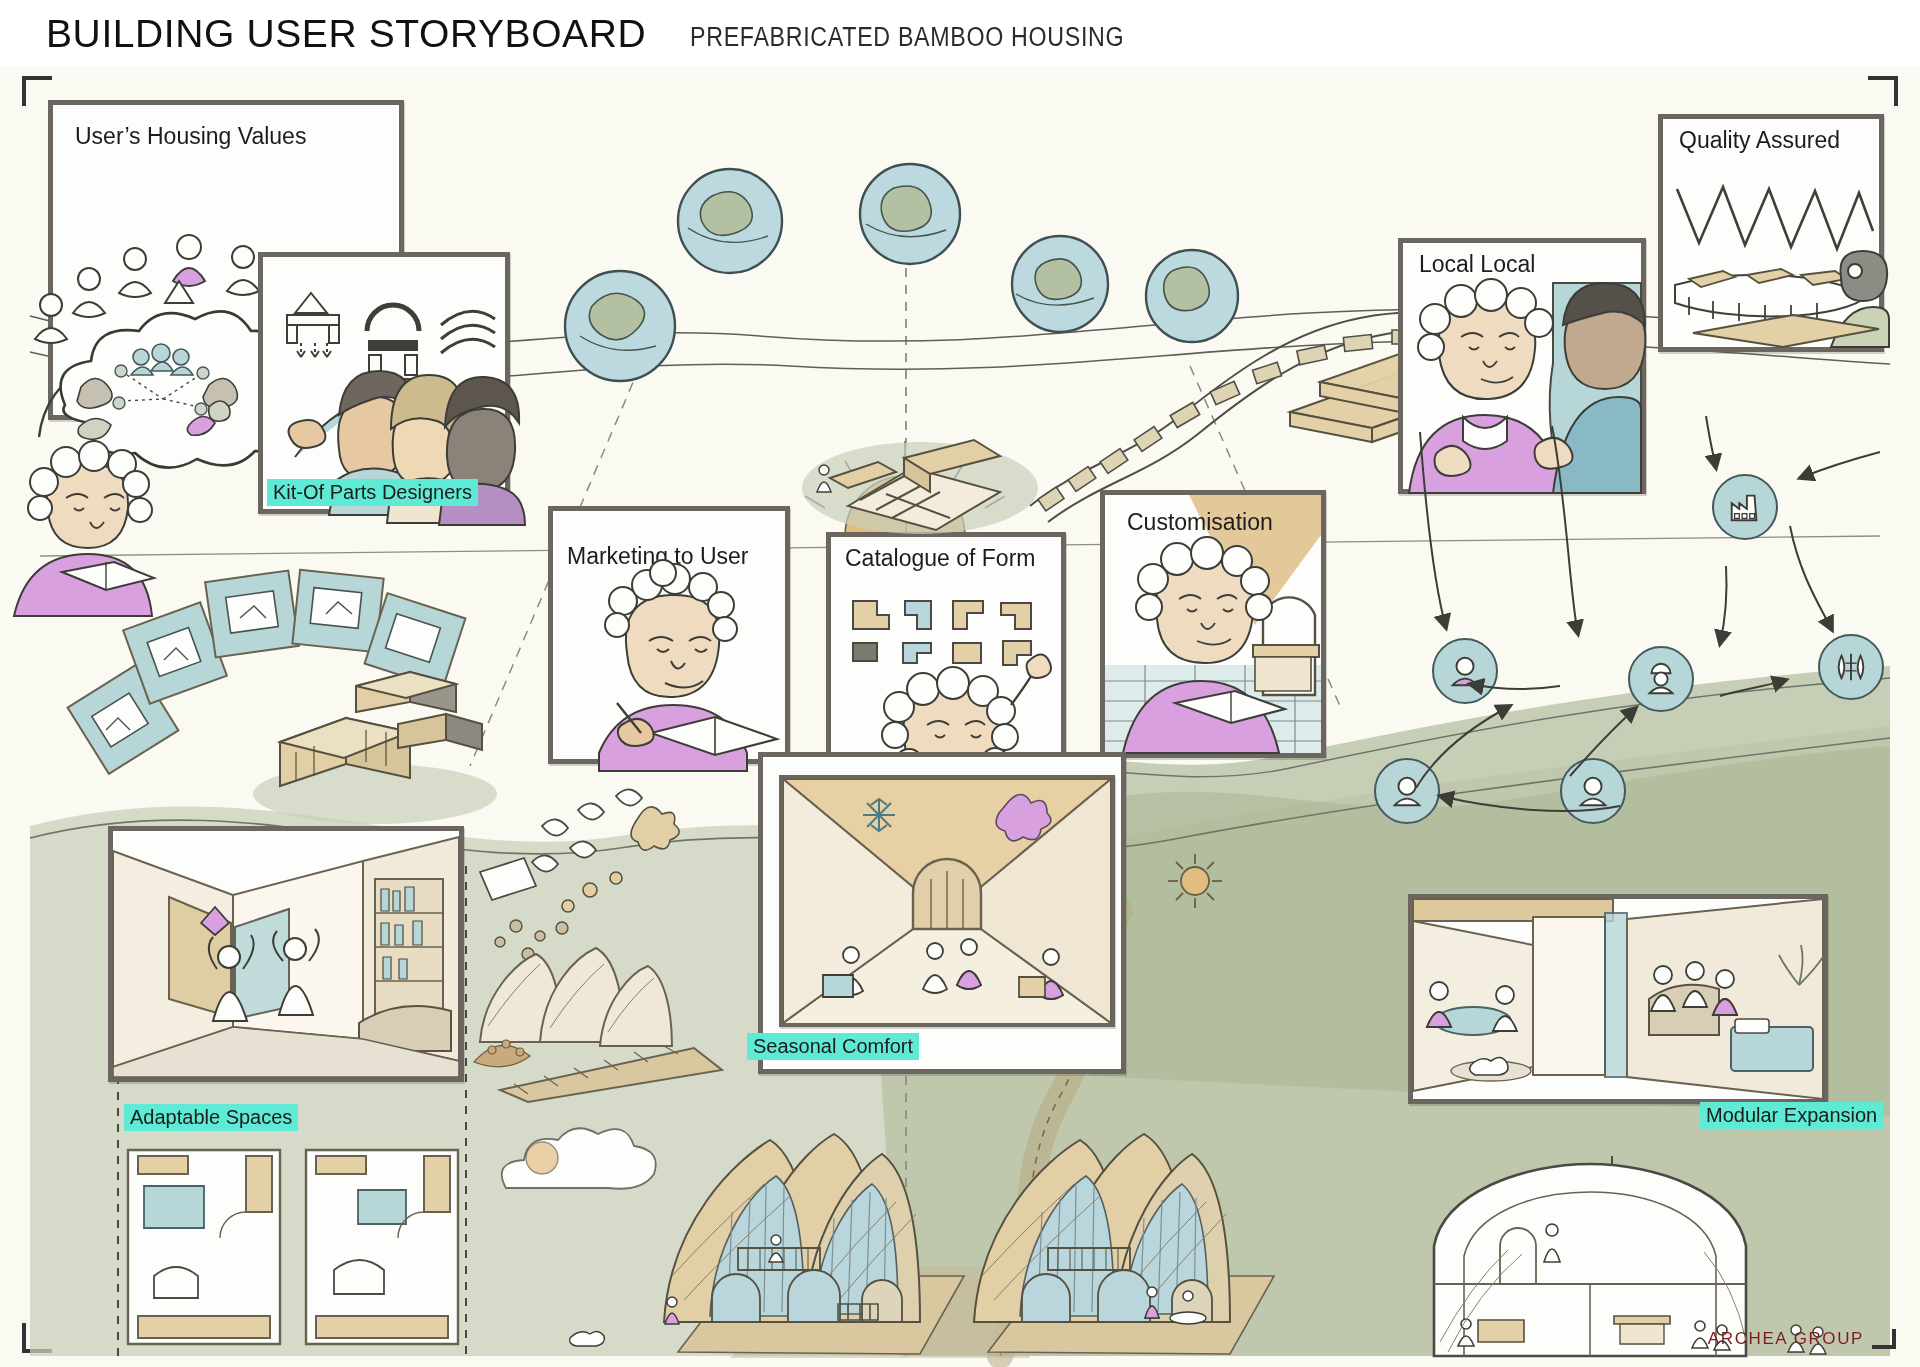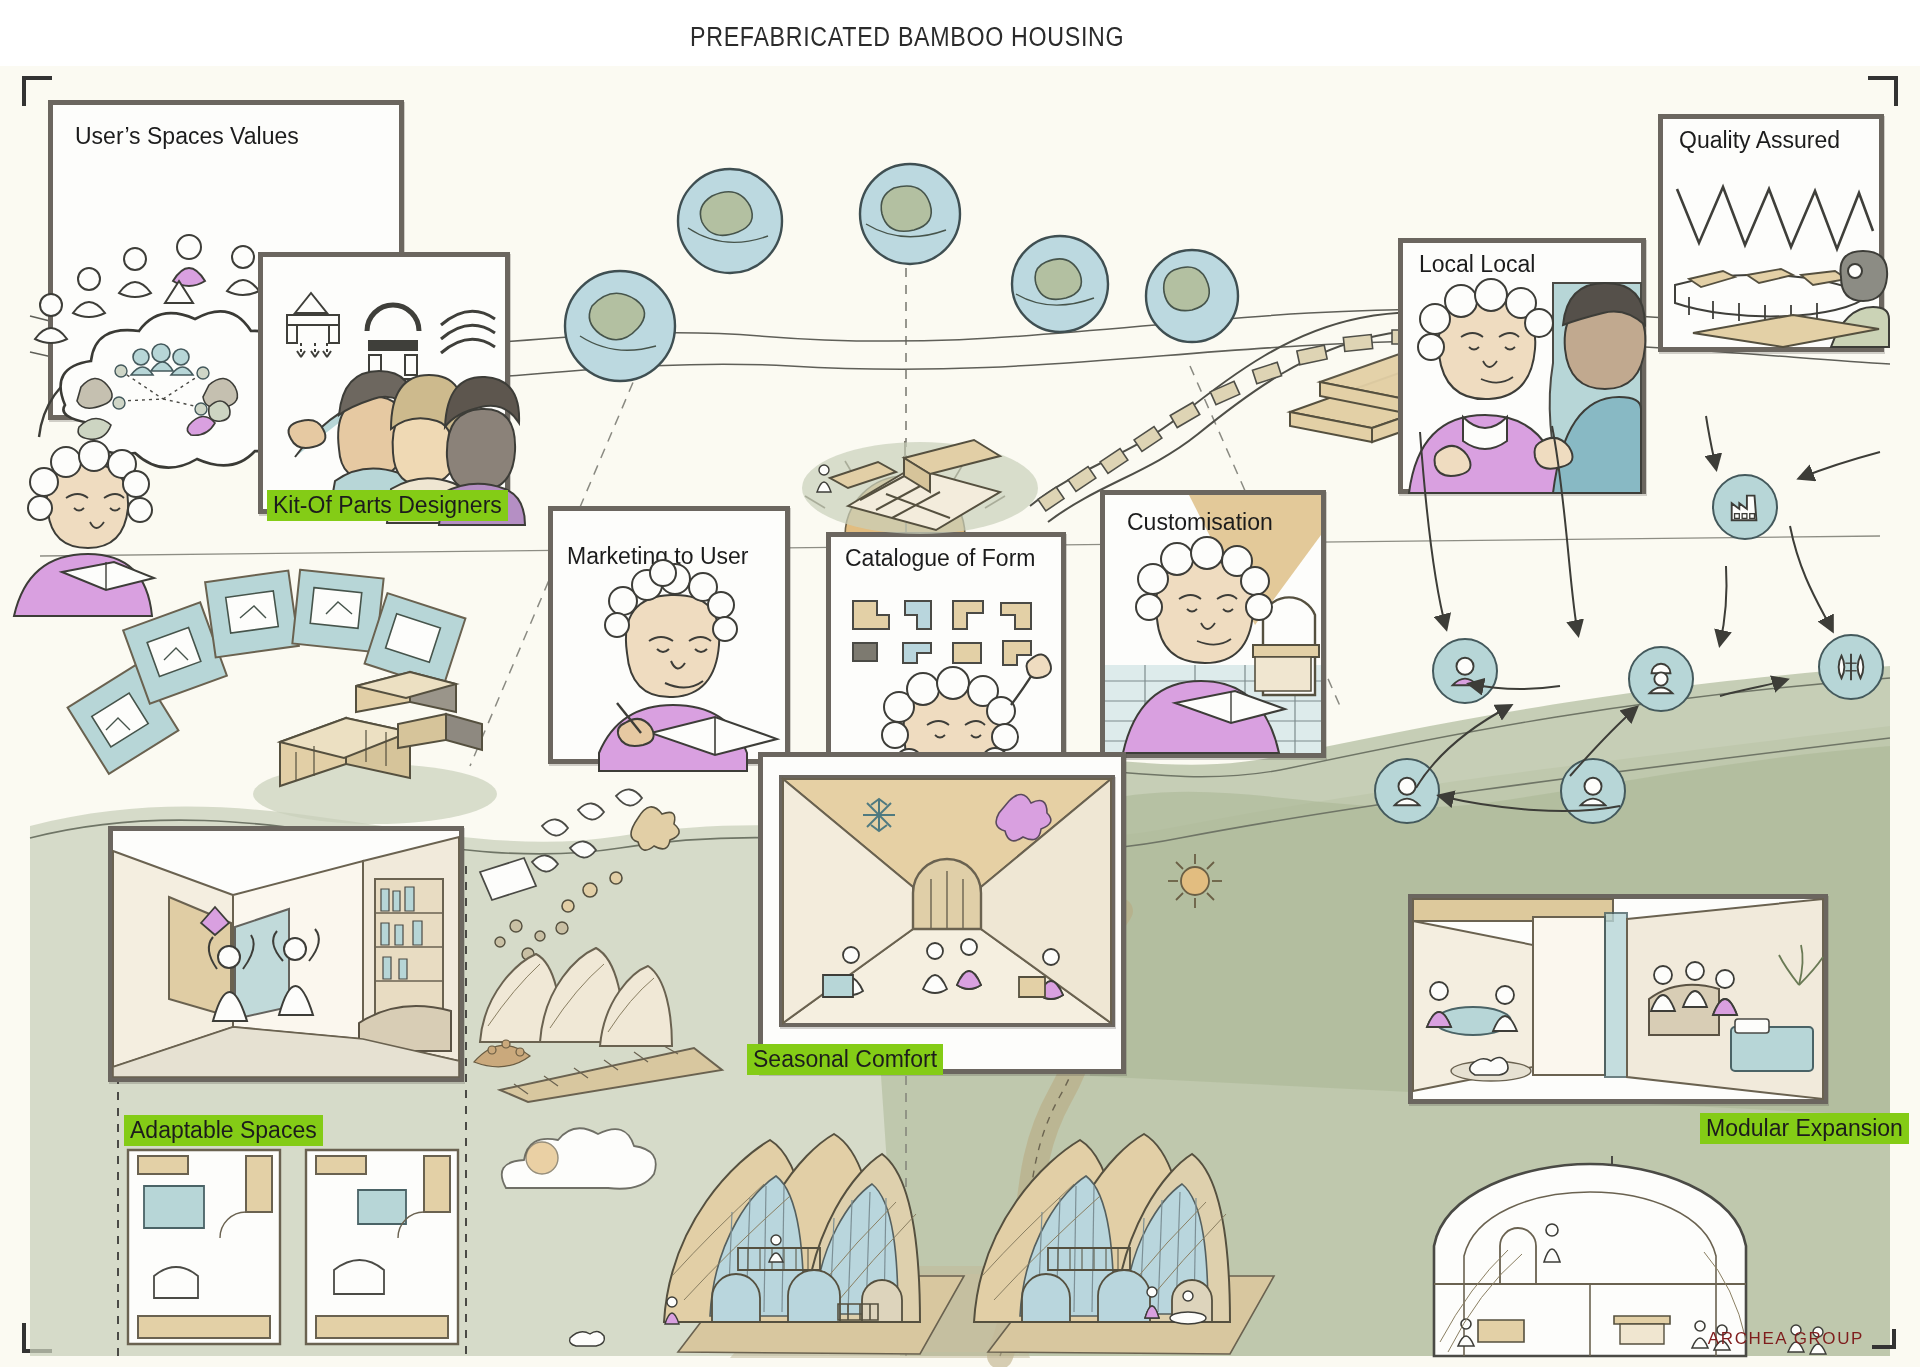--- a/index.html
+++ b/index.html
@@ -21,40 +21,41 @@
   .crn{position:absolute;width:26px;height:26px;border-color:#333;}
   .crn.tl{left:22px;top:10px;border-left:4px solid #333;border-top:4px solid #333;}
   .crn.tr{right:22px;top:10px;border-right:4px solid #333;border-top:4px solid #333;}
   .crn.bl{left:22px;bottom:14px;border-left:4px solid #333;border-bottom:4px solid #333;}
 
   
   .panel{position:absolute;background:#fdfdfb;border:5px solid #6b665f;box-sizing:border-box;
          box-shadow:1px 2px 0 rgba(80,75,70,.25);}
   .panel .plabel{position:absolute;font-size:23px;color:#1c1c1c;font-family:"Liberation Sans",sans-serif;
                  font-weight:300;white-space:nowrap;}
-  .outlabel{position:absolute;font-size:23px;color:#1c1c1c;font-family:"Liberation Sans",sans-serif;
-            font-weight:300;white-space:nowrap;background:#84cc16;padding:2px 6px;margin-top:11px;}
+  .outlabel{position:absolute;font-size:20px;color:#1c1c1c;font-family:"Liberation Sans",sans-serif;
+            font-weight:300;white-space:nowrap;background:#5eead4;padding:2px 6px;}
 
   .node{position:absolute;width:62px;height:62px;border-radius:50%;background:#b7d6d7;
         border:2.5px solid #44595c;display:flex;align-items:center;justify-content:center;}
   .node svg{width:38px;height:38px;}
 
   .credit{position:absolute;right:56px;bottom:18px;font-size:17px;letter-spacing:1.6px;color:#7f1d1d;
           font-family:"Liberation Sans",sans-serif;font-weight:300;}
   .credit-mark{position:absolute;right:24px;bottom:18px;width:20px;height:16px;
                border-right:4px solid #333;border-bottom:4px solid #333;}
   svg.ink{position:absolute;overflow:visible;}
   .ink path,.ink line,.ink polyline,.ink circle,.ink rect,.ink ellipse{vector-effect:non-scaling-stroke;}
 </style>
 </head>
 <body>
 
 <div id="root">
 
   <div class="hdr">
+    <div class="hdr-title">BUILDING USER STORYBOARD</div>
     <div class="hdr-sub">PREFABRICATED BAMBOO HOUSING</div>
   </div>
 
   <div class="canvas">
 
     <div class="crn tl"></div>
     <div class="crn tr"></div>
     <div class="crn bl"></div>
 
     <svg class="ink" style="left:0;top:0;" width="1920" height="1301">
@@ -143,21 +144,21 @@
         <path d="M10 96 L150 46 L236 62 L92 112 Z"></path>
         <path d="M10 96 L10 110 L92 126 L92 112 Z"></path>
         <path d="M92 112 L92 126 L236 76 L236 62 Z"></path>
         <path d="M40 66 L176 18 L262 34 L120 82 Z" opacity=".95"></path>
         <path d="M40 66 L40 80 L120 96 L120 82 Z"></path>
         <path d="M120 82 L120 96 L262 48 L262 34 Z"></path>
       </g>
     </svg>
 
     <div class="panel" style="left:48px;top:34px;width:356px;height:320px;">
-      <div class="plabel" style="left:22px;top:18px;">User’s Spaces Values</div>
+      <div class="plabel" style="left:22px;top:18px;">User’s Housing Values</div>
       <svg class="ink" style="left:-40px;top:70px;" width="420" height="300">
 
         <g fill="#fdfdfb" stroke="#3d3d38" stroke-width="2">
           <circle cx="38" cy="130" r="11"></circle>
             <path d="M22 164 q16 -22 32 0 q-16 8 -32 0Z"></path>
           <circle cx="76" cy="104" r="11"></circle>
             <path d="M60 138 q16 -22 32 0 q-16 8 -32 0Z"></path>
           <circle cx="122" cy="84" r="11"></circle>
             <path d="M106 118 q16 -22 32 0 q-16 8 -32 0Z"></path>
           <circle cx="176" cy="72" r="12"></circle>

